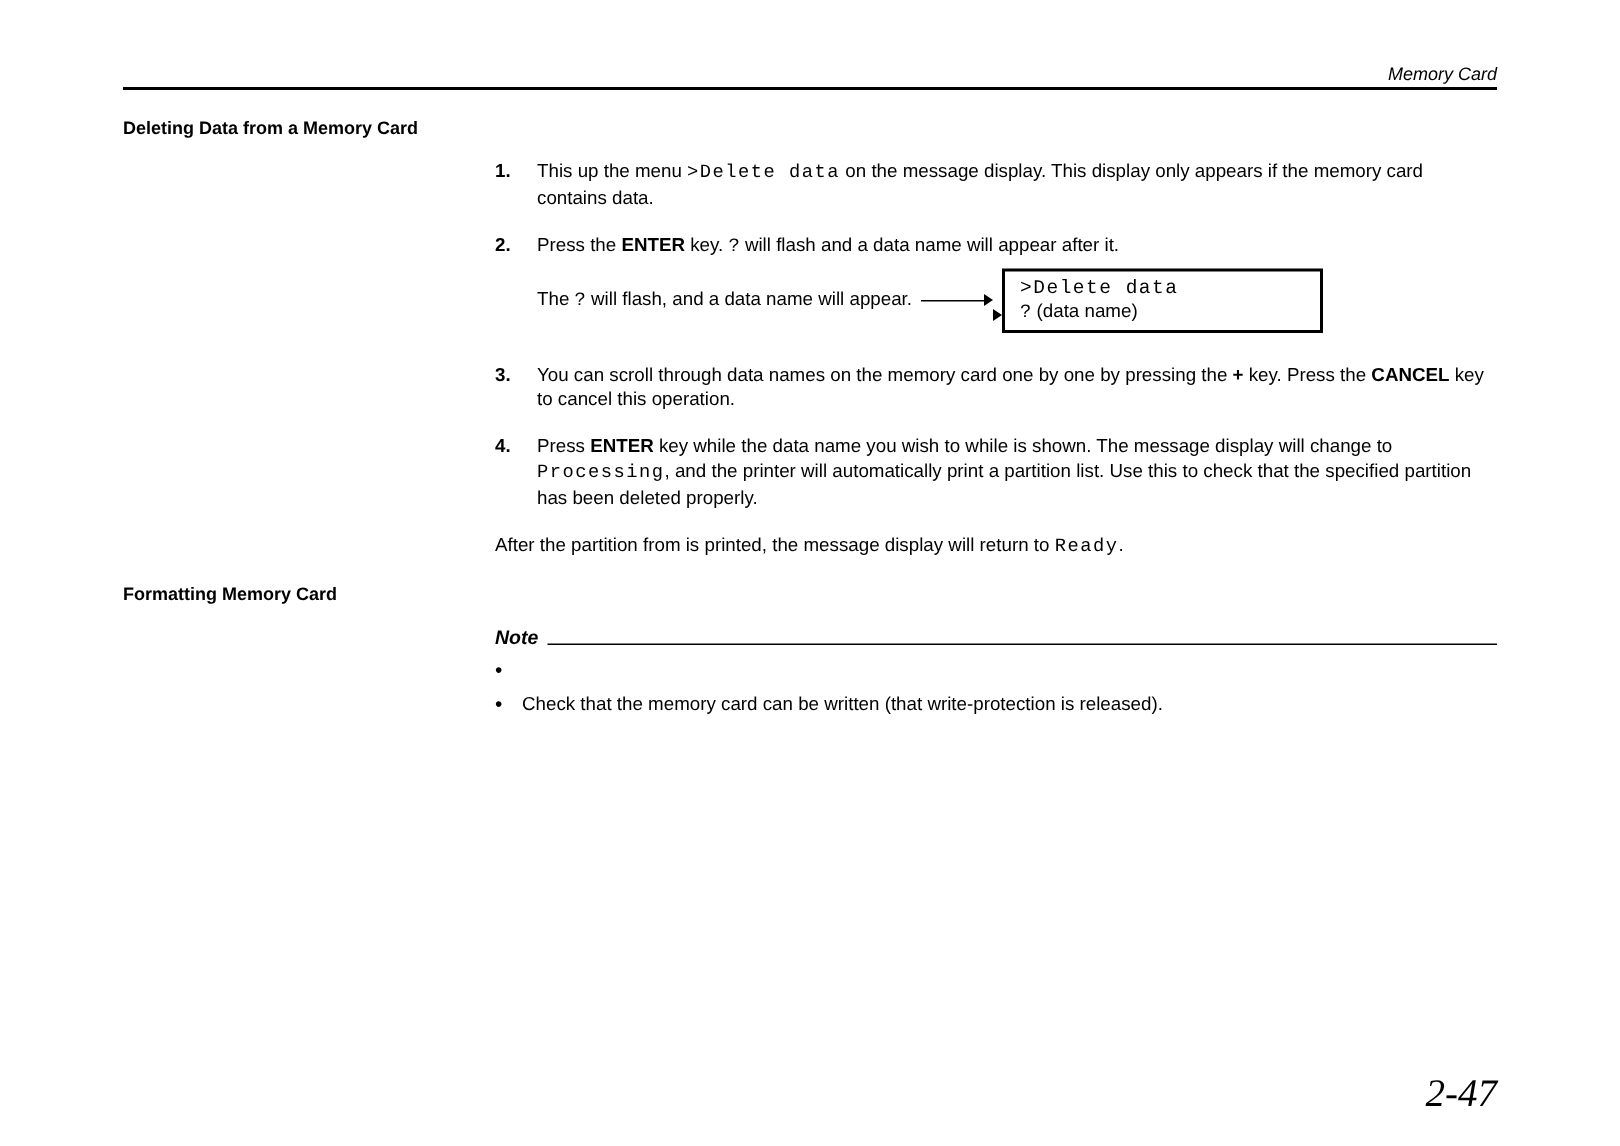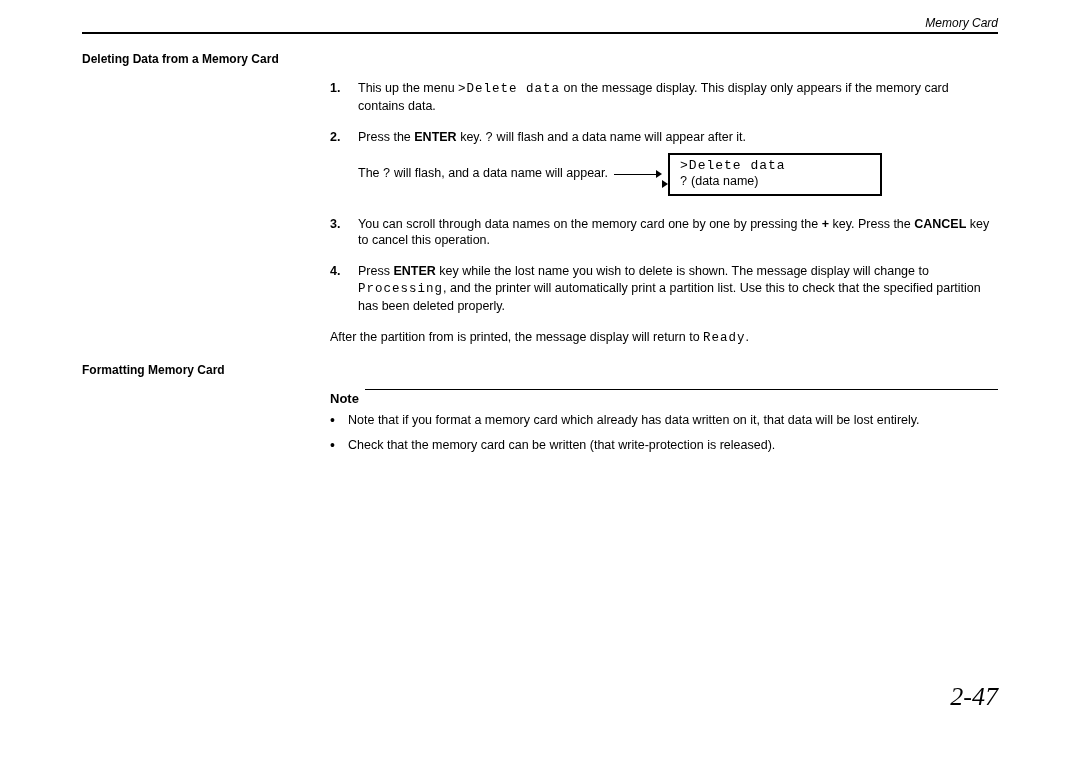--- a/index.html
+++ b/index.html
@@ -8,21 +8,21 @@
     font-family: Arial, Helvetica, sans-serif;
     font-size: 13px;
     color: #000;
     background: #fff;
   }
   .page {
     width: 1080px;
     height: 764px;
     position: relative;
     box-sizing: border-box;
-    padding: 16px 82px 40px 82px;
+    padding: 42px 82px 40px 82px;
   }
   .header-row {
     text-align: right;
     font-style: italic;
     font-size: 12px;
     margin-bottom: 2px;
   }
   .hr {
     border: none;
     border-top: 2px solid #000;
@@ -107,22 +107,23 @@
     min-width: 190px;
     line-height: 1.25;
     font-size: 13px;
   }
   .lcd .l1 { font-family: "Courier New", monospace; letter-spacing: 1px; }
   .lcd .l2 { font-family: Arial, sans-serif; font-size:12.5px; }
   .lcd .qm  { font-family: "Courier New", monospace; }
 
   .note-head-row {
     display: flex;
-    align-items: flex-start;
+    align-items: flex-end;
     margin: 10px 0 6px 0;
+    font-style: italic;
   }
   .note-head {
     font-weight: bold;
     font-size: 13px;
     padding-right: 6px;
   }
   .note-rule {
     flex: 1;
     border-top: 1.5px solid #000;
     position: relative;
@@ -143,21 +144,21 @@
     width: 18px;
     flex: 0 0 18px;
     font-size: 14px;
     line-height: 1;
     padding-top:1px;
   }
 
   .footer {
     position: absolute;
     right: 82px;
-    bottom: 52px;
+    bottom: 20px;
     font-style: italic;
     font-size: 26px;
     font-family: "Times New Roman", serif;
     margin-top: 40px;
   }
 
   .lcd-wrap { position: relative; }
   .lcd-side-arrow {
     position: absolute;
     left: -6px;
@@ -215,21 +216,21 @@
       <li>
         <span class="num">3.</span>
         <span class="step-body">
           <span>You can scroll through data names on the memory card one by one by pressing the </span><span class="bold">+</span><span> key. Press the </span><span class="bold">CANCEL</span><span> key to cancel this operation.</span>
         </span>
       </li>
 
       <li>
         <span class="num">4.</span>
         <span class="step-body">
-          <span>Press </span><span class="bold">ENTER</span><span> key while the lost name you wish to delete is shown.  The message display will change to </span><span class="mono">Processing</span><span>, and the printer will automatically print a partition list.  Use this to check that the specified partition has been deleted properly.</span>
+          <span>Press </span><span class="bold">ENTER</span><span> key while the data name you wish to while is shown.  The message display will change to </span><span class="mono">Processing</span><span>, and the printer will automatically print a partition list.  Use this to check that the specified partition has been deleted properly.</span>
         </span>
       </li>
     </ol>
 
     <p class="para">
       <span>After the partition from is printed, the message display will return to </span><span class="mono">Ready</span><span>.</span>
     </p>
   </div>
 
   <h2 class="section-title" style="margin-top:6px;">Formatting Memory Card</h2>
@@ -237,21 +238,20 @@
   <div class="body-col">
 
     <div class="note-head-row">
       <span class="note-head">Note</span>
       <span class="note-rule"></span>
     </div>
 
     <ul class="bullets">
       <li>
         <span class="dot">•</span>
-        <span>Note that if you format a memory card which already has data written on it, that data will be lost entirely.</span>
       </li>
       <li>
         <span class="dot">•</span>
         <span>Check that the memory card can be written (that write-protection is released).</span>
       </li>
     </ul>
   </div>
 
   <div class="footer">2-47</div>
 </div>

